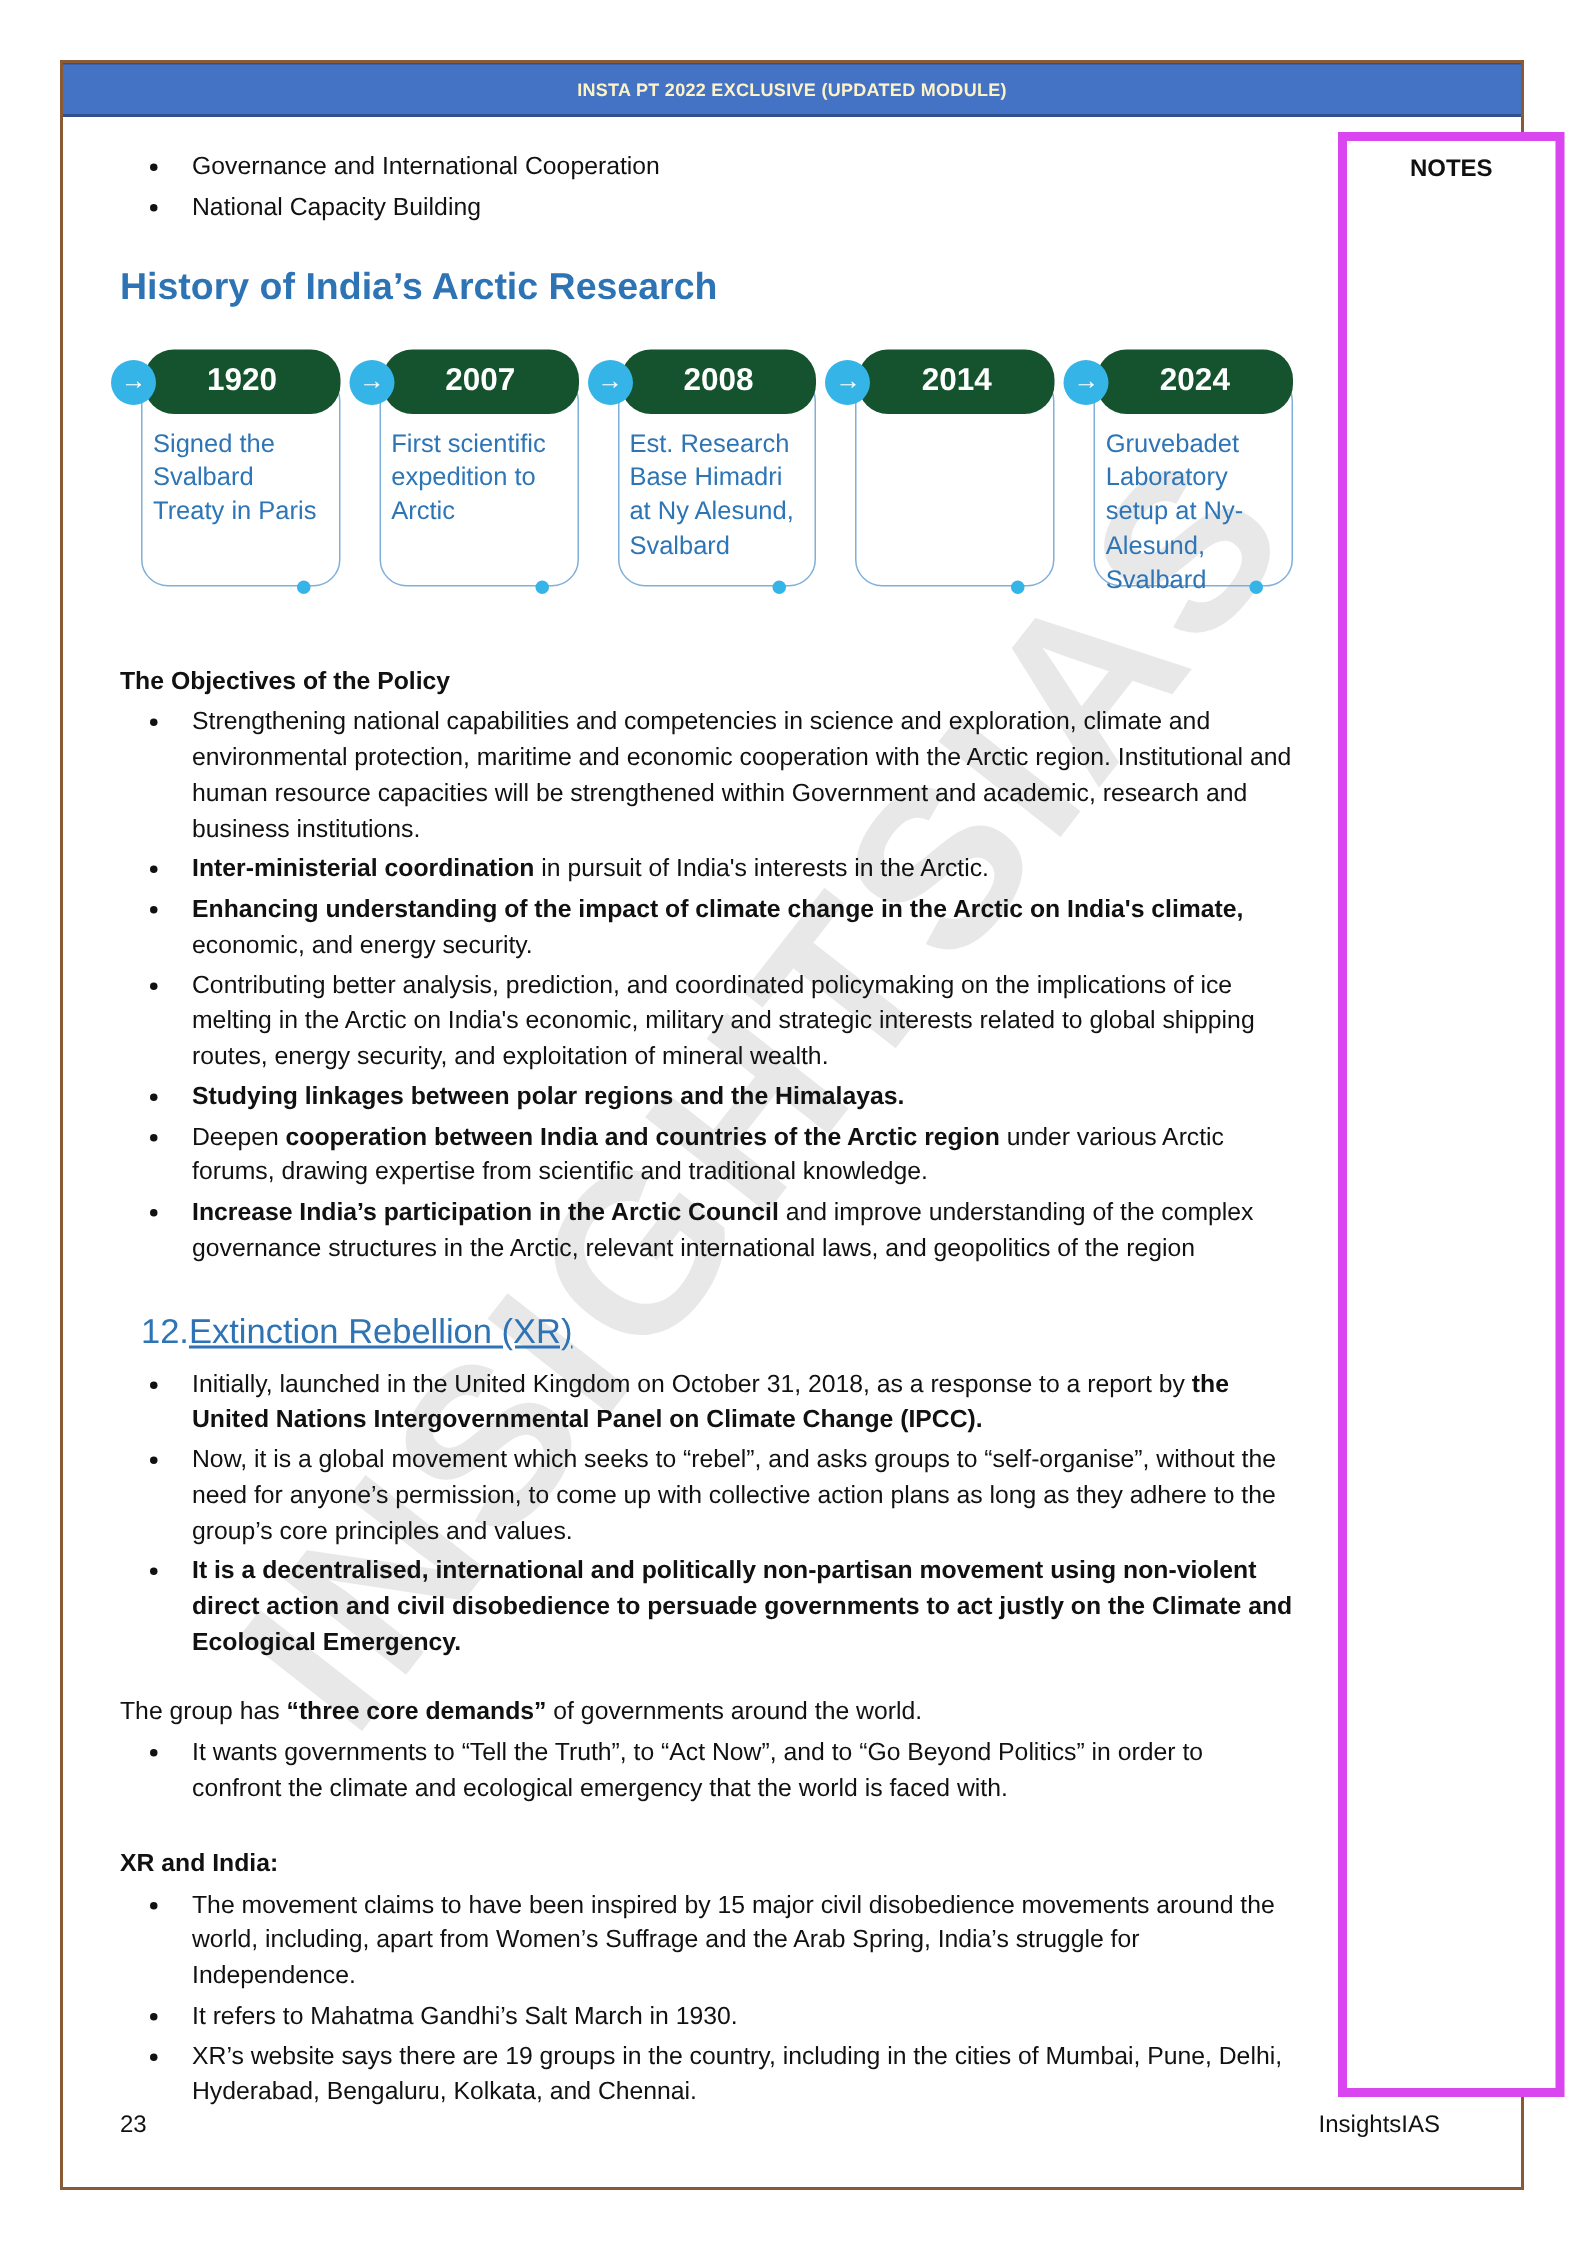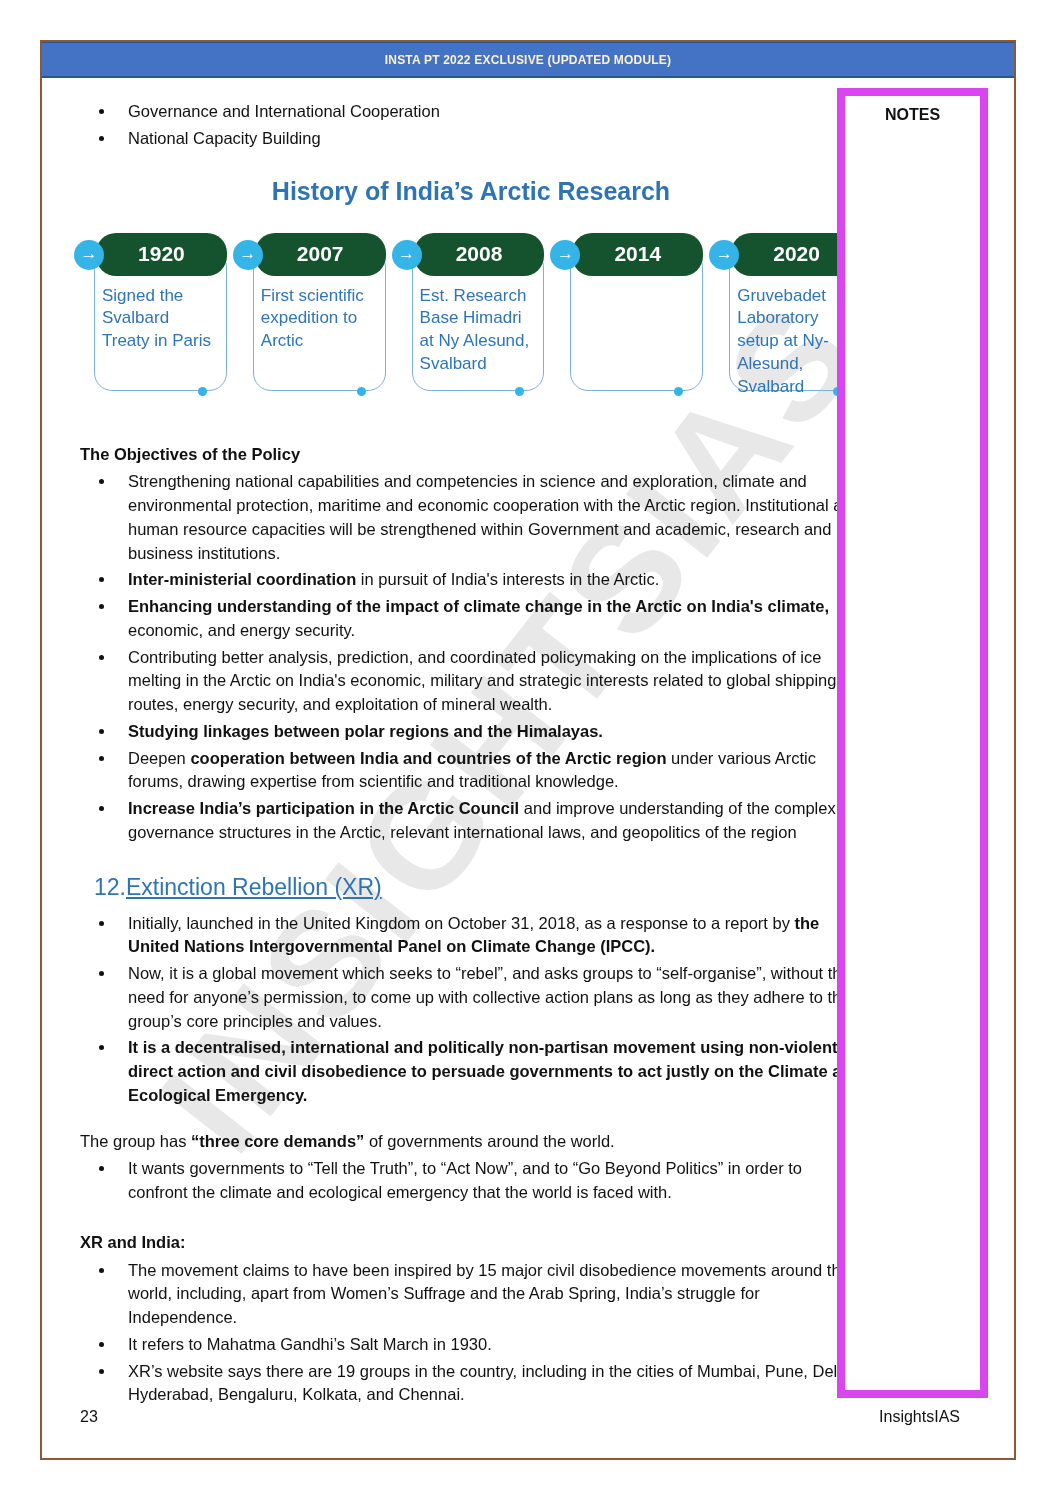--- a/index.html
+++ b/index.html
@@ -33,23 +33,23 @@
     box-sizing: border-box;
     z-index: 3;
   }
   .header-title {
     color: #fdf3c7; font-weight: bold; font-size: 12px;
     letter-spacing: 0.2px;
   }
 
   
   .notes-box {
-    position: absolute; left: 837px; top: 88px;
+    position: absolute; left: 892px; top: 88px;
     width: 151px; height: 1310px;
-    border: 8px solid #d946ef;
+    border: 6px solid #d946ef;
     background: #ffffff;
     box-sizing: border-box;
     z-index: 4;
     text-align: center;
   }
   .notes-label { font-weight: bold; font-size: 16px; margin-top: 10px; }
 
   
   .watermark {
     position: absolute; left: -40px; top: 640px; width: 1100px;
@@ -68,21 +68,20 @@
     position: absolute; left: 80px; top: 100px;
     width: 782px;
     z-index: 2;
     font-size: 16.5px; line-height: 1.44;
   }
 
   ul.doc-list { margin: 0 0 6px 0; padding-left: 36px; list-style: disc outside; }
   ul.doc-list li { padding-left: 12px; margin-bottom: 3px; }
 
   .tl-title {
-    text-align: center;
     color: #2e74b5; font-weight: bold; font-size: 25px;
     margin: 22px 0 6px 0;
   }
 
   
   .tl-row { display: flex; gap: 12px; margin-top: 26px; height: 168px; }
   .tl-item { position: relative; flex: 1; }
   .tl-frame {
     position: absolute; top: 14px; left: 14px; right: 0; bottom: 12px;
     border: 1.5px solid #7fb0da; border-radius: 18px;
@@ -198,21 +197,21 @@
         <span class="tl-arrow">→</span>
         <span class="tl-year">2014</span>
       </div>
       <span class="tl-dot"></span>
     </div>
 
     <div class="tl-item">
       <div class="tl-frame"></div>
       <div class="tl-head">
         <span class="tl-arrow">→</span>
-        <span class="tl-year">2020</span>
+        <span class="tl-year">2024</span>
       </div>
       <div class="tl-desc">Gruvebadet Laboratory setup at Ny-Alesund, Svalbard</div>
       <span class="tl-dot"></span>
     </div>
 
   </div>
 
   <div class="objectives-heading">The Objectives of the Policy</div>
   <ul class="doc-list">
       <li><span>Strengthening national capabilities and competencies in science and exploration, climate and environmental protection, maritime and economic cooperation with the Arctic region. Institutional and human resource capacities will be strengthened within Government and academic, research and business institutions.</span></li>

